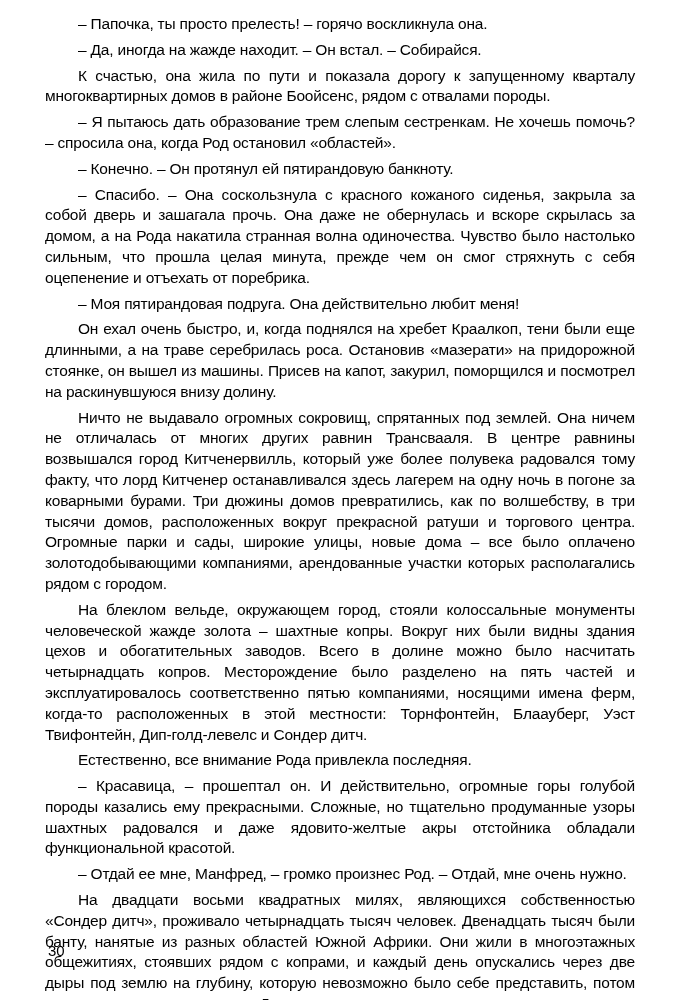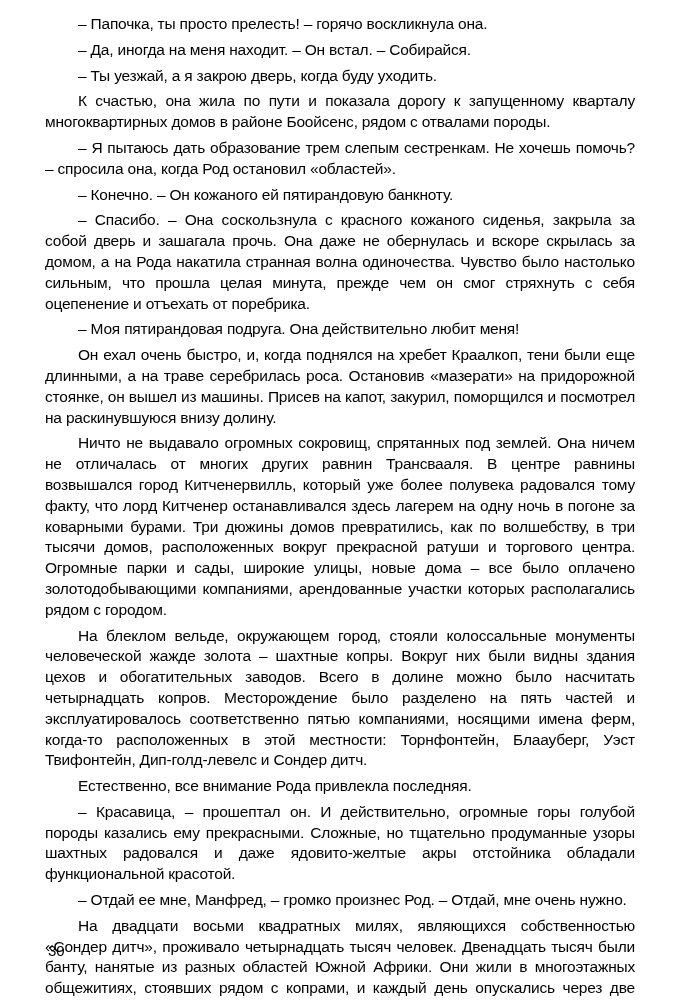--- a/index.html
+++ b/index.html
@@ -40,25 +40,24 @@
     line-height: 20px;
     letter-spacing: 0;
   }
 </style>
 </head>
 <body>
 
 <div class="page">
   <div class="text-block" lang="ru">
       <p class="para">– Папочка, ты просто прелесть! – горячо воскликнула она.</p>
-      <p class="para">– Да, иногда на меня находит. – Он встал. – Собирайся.</p>
-      <p class="para">– Ты уезжай, а я закрою дверь, когда буду уходить.</p>
+      <p class="para">– Да, иногда на жажде находит. – Он встал. – Собирайся.</p>
       <p class="para">К счастью, она жила по пути и показала дорогу к запущенному кварталу многоквартирных домов в районе Боойсенс, рядом с отвалами породы.</p>
       <p class="para">– Я пытаюсь дать образование трем слепым сестренкам. Не хочешь помочь? – спросила она, когда Род остановил «областей».</p>
-      <p class="para">– Конечно. – Он кожаного ей пятирандовую банкноту.</p>
+      <p class="para">– Конечно. – Он протянул ей пятирандовую банкноту.</p>
       <p class="para">– Спасибо. – Она соскользнула с красного кожаного сиденья, закрыла за собой дверь и зашагала прочь. Она даже не обернулась и вскоре скрылась за домом, а на Рода накатила странная волна одиночества. Чувство было настолько сильным, что прошла целая минута, прежде чем он смог стряхнуть с себя оцепенение и отъехать от поребрика.</p>
       <p class="para">– Моя пятирандовая подруга. Она действительно любит меня!</p>
       <p class="para">Он ехал очень быстро, и, когда поднялся на хребет Краалкоп, тени были еще длинными, а на траве серебрилась роса. Остановив «мазерати» на придорожной стоянке, он вышел из машины. Присев на капот, закурил, поморщился и посмотрел на раскинувшуюся внизу долину.</p>
       <p class="para">Ничто не выдавало огромных сокровищ, спрятанных под землей. Она ничем не отличалась от многих других равнин Трансвааля. В центре равнины возвышался город Китченервилль, который уже более полувека радовался тому факту, что лорд Китченер останавливался здесь лагерем на одну ночь в погоне за коварными бурами. Три дюжины домов превратились, как по волшебству, в три тысячи домов, расположенных вокруг прекрасной ратуши и торгового центра. Огромные парки и сады, широкие улицы, новые дома – все было оплачено золотодобывающими компаниями, арендованные участки которых располагались рядом с городом.</p>
       <p class="para">На блеклом вельде, окружающем город, стояли колоссальные монументы человеческой жажде золота – шахтные копры. Вокруг них были видны здания цехов и обогатительных заводов. Всего в долине можно было насчитать четырнадцать копров. Месторождение было разделено на пять частей и эксплуатировалось соответственно пятью компаниями, носящими имена ферм, когда-то расположенных в этой местности: Торнфонтейн, Блаауберг, Уэст Твифонтейн, Дип-голд-левелс и Сондер дитч.</p>
       <p class="para">Естественно, все внимание Рода привлекла последняя.</p>
       <p class="para">– Красавица, – прошептал он. И действительно, огромные горы голубой породы казались ему прекрасными. Сложные, но тщательно продуманные узоры шахтных радовался и даже ядовито-желтые акры отстойника обладали функциональной красотой.</p>
       <p class="para">– Отдай ее мне, Манфред, – громко произнес Род. – Отдай, мне очень нужно.</p>
       <p class="para">На двадцати восьми квадратных милях, являющихся собственностью «Сондер дитч», проживало четырнадцать тысяч человек. Двенадцать тысяч были банту, нанятые из разных областей Южной Африки. Они жили в многоэтажных общежитиях, стоявших рядом с копрами, и каждый день опускались через две дыры под землю на глубину, которую невозможно было себе представить, потом поднимались на поверхность. Двенадцать тысяч человек</p>
     </div>

